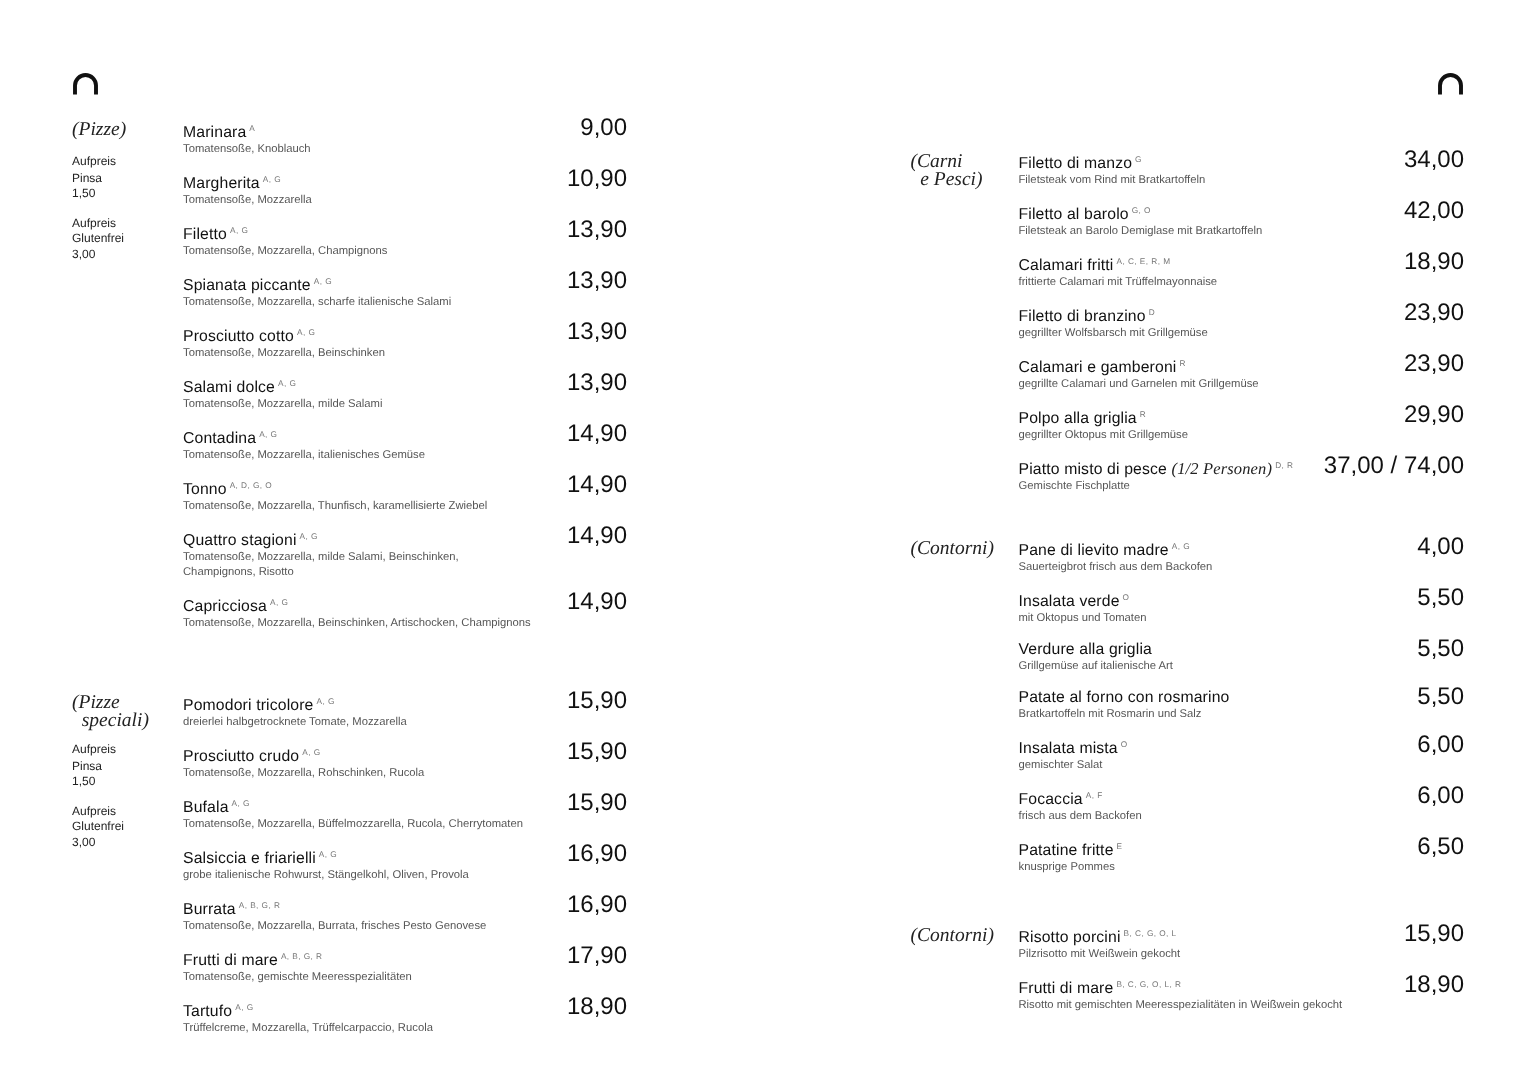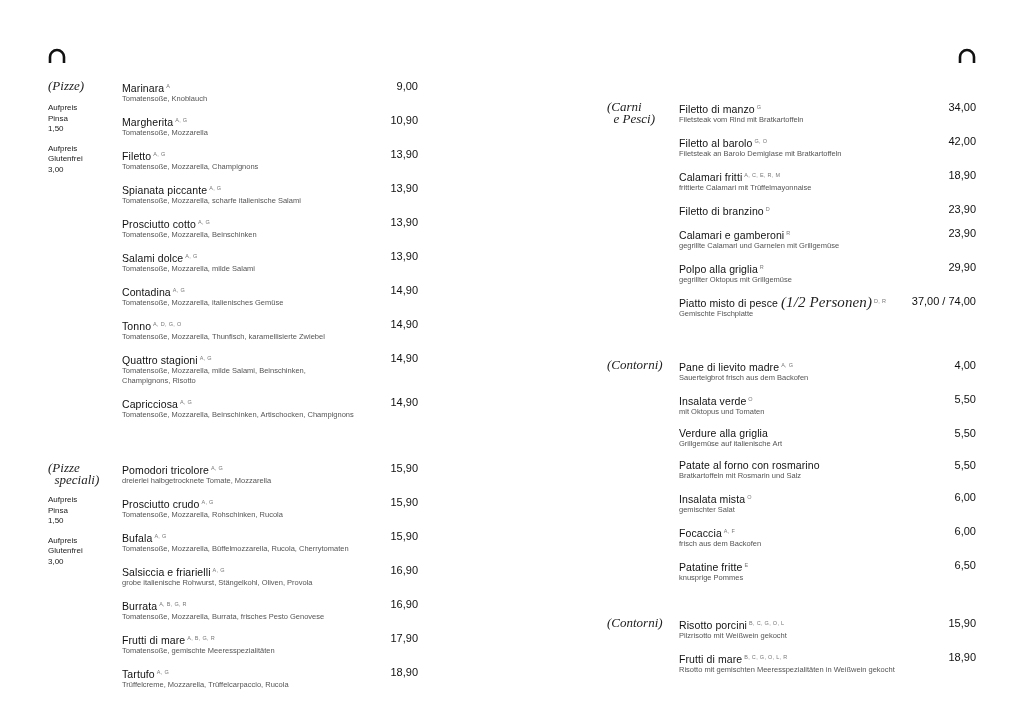--- a/index.html
+++ b/index.html
@@ -9,23 +9,23 @@
     .logo-right { left: 958px; }
     .page { position: absolute; }
     .section { position: absolute; }
     .sec-title { position: absolute; left: 0; top: 0; font-family: "Liberation Serif", serif; font-style: italic; font-size: 13px; line-height: 12px; color: #222; white-space: pre; }
     .sec-note { position: absolute; left: 0; font-size: 8px; line-height: 10.5px; color: #222; }
     .sec-note .blk { margin-bottom: 9px; }
     .items { position: absolute; top: 0; }
     .item { position: relative; margin-bottom: 10px; }
     .item-name { font-size: 10.5px; line-height: 12px; color: #111; letter-spacing: 0.1px; }
     .item-name sup { font-size: 5.5px; color: #777; vertical-align: 4px; margin-left: 2px; letter-spacing: 0.3px; }
-    .item-name .note { font-family: "Liberation Serif", serif; font-style: italic; font-size: 15px; color: #222; }
+    .item-name .note { font-family: "Liberation Serif", serif; font-style: italic; font-size: 11px; color: #222; }
     .item-desc { font-size: 7.5px; line-height: 10px; color: #555; }
-    .item-price { position: absolute; right: 0; top: 0; font-size: 11px; line-height: 12px; color: #111; }
+    .item-price { position: absolute; right: 0; top: 0; font-size: 16px; line-height: 12px; color: #111; }
   </style>
 </head>
 <body>
 
 <svg class="logo logo-left" viewBox="0 0 18 16">
   <path d="M2 15 V9 A7 7 0 0 1 16 9 V15" fill="none" stroke="#111" stroke-width="2.6"></path>
 </svg>
 <svg class="logo logo-right" viewBox="0 0 18 16">
   <path d="M2 15 V9 A7 7 0 0 1 16 9 V15" fill="none" stroke="#111" stroke-width="2.6"></path>
 </svg>
@@ -172,20 +172,21 @@
           <div class="item-desc">Filetsteak an Barolo Demiglase mit Bratkartoffeln</div>
           <div class="item-price">42,00</div>
         </div>
         <div class="item">
           <div class="item-name"><span>Calamari fritti</span><sup>A, C, E, R, M</sup></div>
           <div class="item-desc">frittierte Calamari mit Trüffelmayonnaise</div>
           <div class="item-price">18,90</div>
         </div>
         <div class="item">
           <div class="item-name"><span>Filetto di branzino</span><sup>D</sup></div>
+          <div class="item-desc">gegrillter Wolfsbarsch mit Grillgemüse</div>
           <div class="item-price">23,90</div>
         </div>
         <div class="item">
           <div class="item-name"><span>Calamari e gamberoni</span><sup>R</sup></div>
           <div class="item-desc">gegrillte Calamari und Garnelen mit Grillgemüse</div>
           <div class="item-price">23,90</div>
         </div>
         <div class="item">
           <div class="item-name"><span>Polpo alla griglia</span><sup>R</sup></div>
           <div class="item-desc">gegrillter Oktopus mit Grillgemüse</div>

